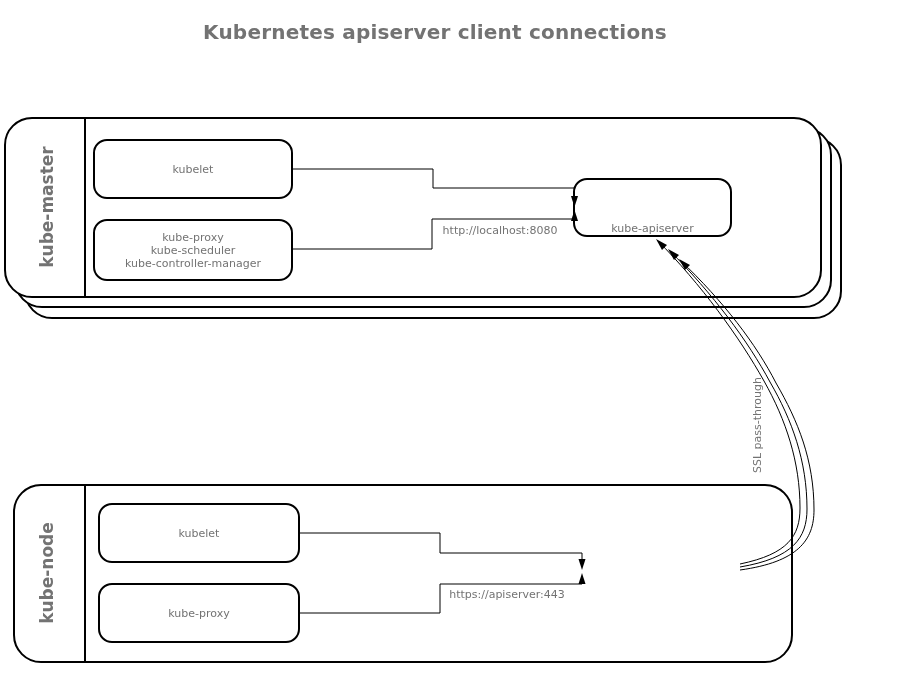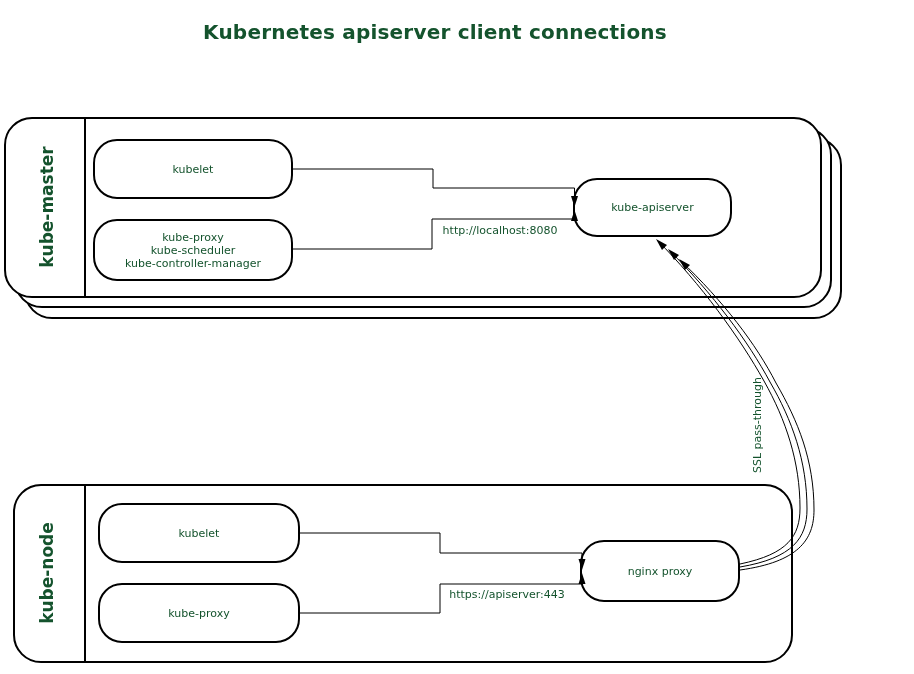--- a/index.html
+++ b/index.html
@@ -1,40 +1,40 @@
 <!DOCTYPE html>
 <html><head>
 <meta charset="utf-8">
 <style>
   * { margin:0; padding:0; box-sizing:border-box; }
   html,body { background:#ffffff; }
   .canvas {
     position:relative; width:914px; height:674px; background:#ffffff;
-    font-family:"DejaVu Sans", sans-serif; color:#14532d; overflow:hidden;
+    font-family:"DejaVu Sans", sans-serif; color:#737373; overflow:hidden;
   }
   .title {
     position:absolute; top:20px; left:135px; width:600px;
     text-align:center; font-size:20px; font-weight:bold;
     letter-spacing:0.2px;
   }
   .container {
     position:absolute; background:#fff; border:2.5px solid #000;
     border-radius:28px;
   }
   .layer { z-index:1; }
   .front { z-index:2; }
   .divider { position:absolute; width:2px; background:#000; z-index:3; }
   .vlabel {
     position:absolute; z-index:3; font-size:17px; font-weight:bold;
     white-space:nowrap; transform:translate(-50%,-50%) rotate(-90deg);
     transform-origin:center center;
   }
   .box {
     position:absolute; z-index:3; background:#fff; border:2px solid #000;
-    border-radius:24px; display:flex; flex-direction:column;
+    border-radius:14px; display:flex; flex-direction:column;
     align-items:center; justify-content:center; text-align:center;
     font-size:11px; line-height:13px;
   }
   .box.heavy { border-width:2.5px; }
   .conn-label {
     position:absolute; z-index:4; font-size:11px; text-align:center;
     white-space:nowrap;
     margin-top:29px;
   }
   .ssl-label {
@@ -62,37 +62,34 @@
   <div class="vlabel" style="left:47px; top:207px;">kube-master</div>
 
   <div class="box" style="left:93px; top:139px; width:200px; height:60px;">
     <span>kubelet</span>
   </div>
   <div class="box" style="left:93px; top:219px; width:200px; height:62px;">
     <span>kube-proxy</span>
     <span>kube-scheduler</span>
     <span>kube-controller-manager</span>
   </div>
-  <div class="box heavy" style="left:573px; top:178px; width:159px; height:59px;">
+  <div class="box heavy" style="left:573px; top:178px; width:159px; height:59px;justify-content:flex-end;">
     <span>kube-apiserver</span>
   </div>
   <div class="conn-label" style="left:420px; top:195px; width:160px;">http://localhost:8080</div>
 
   <div class="container front" style="left:13px; top:484px; width:780px; height:179px;"></div>
   <div class="divider" style="left:84px; top:486px; height:175px;"></div>
   <div class="vlabel" style="left:47px; top:573px;">kube-node</div>
 
   <div class="box" style="left:98px; top:503px; width:202px; height:60px;">
     <span>kubelet</span>
   </div>
   <div class="box" style="left:98px; top:583px; width:202px; height:60px;">
     <span>kube-proxy</span>
-  </div>
-  <div class="box heavy" style="left:580px; top:540px; width:160px; height:62px;">
-    <span>nginx proxy</span>
   </div>
   <div class="conn-label" style="left:427px; top:559px; width:160px;">https://apiserver:443</div>
 
   <div class="ssl-label" style="left:757px; top:425px;">SSL pass-through</div>
 
   <svg class="wires" width="914" height="674" viewBox="0 0 914 674">
 
     <path d="M293,169 H433 V188 H574.5 V196"></path>
     <polygon points="574.5,207 571,196 578,196"></polygon>
 

